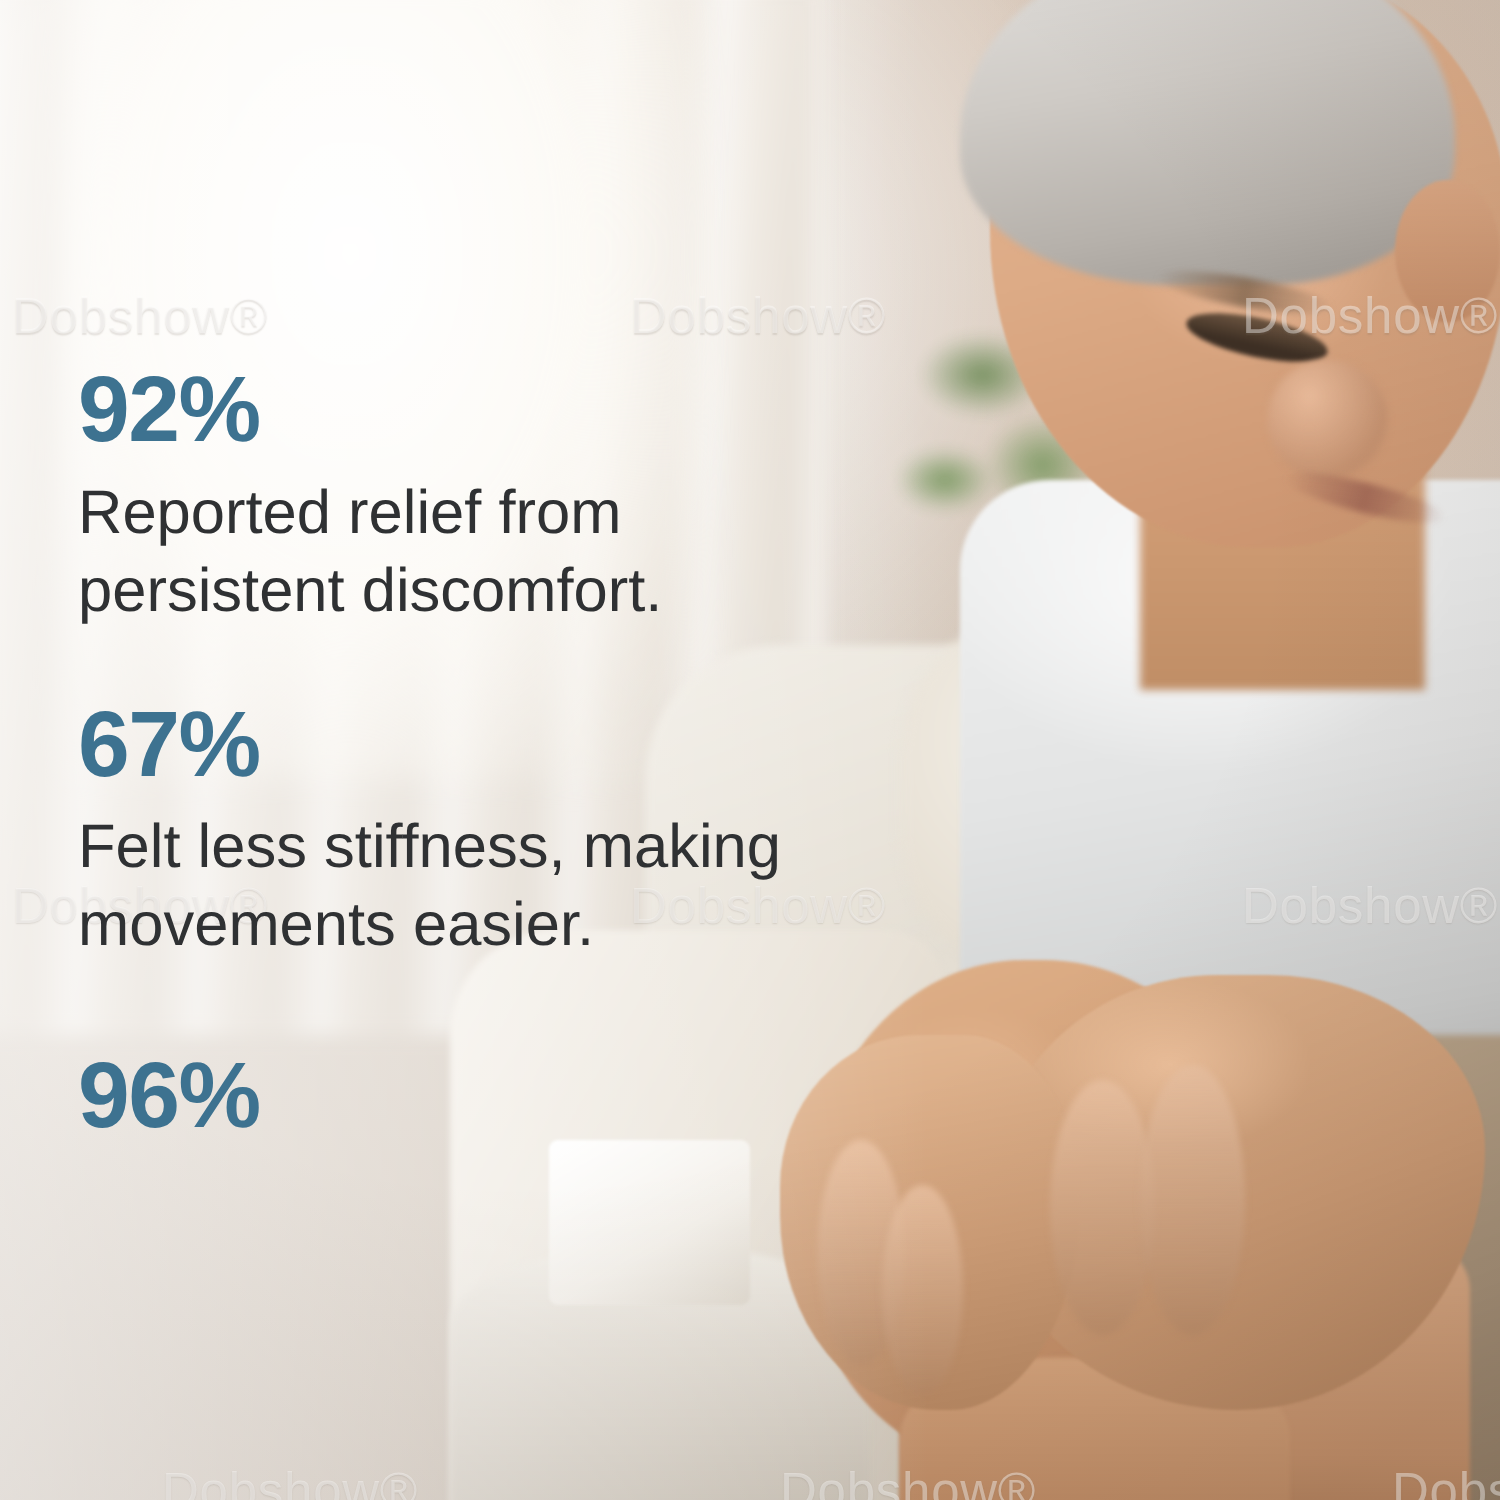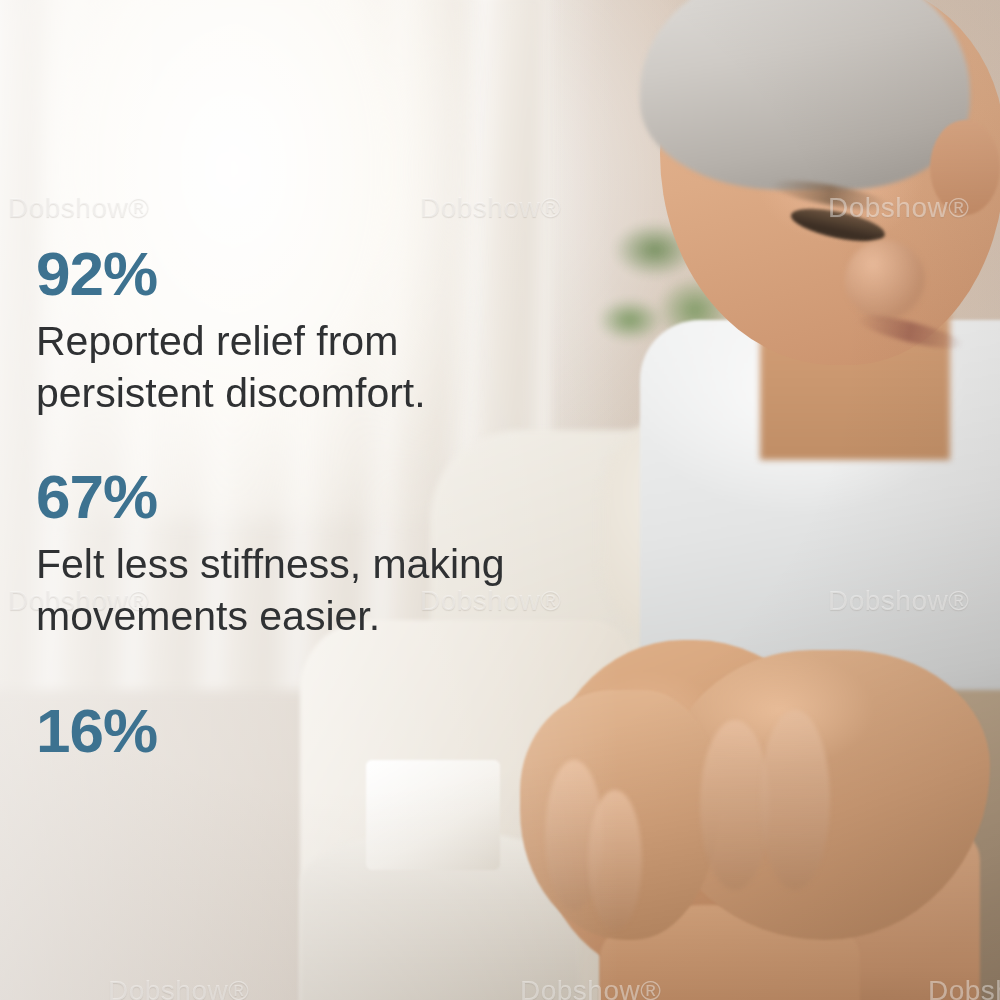--- a/index.html
+++ b/index.html
@@ -274,21 +274,21 @@
     left: 0; top: 0; width: 620px; height: 1000px;
     background: linear-gradient(90deg, rgba(255,255,255,0.62) 0%, rgba(255,255,255,0.40) 45%, rgba(255,255,255,0.0) 100%);
     pointer-events: none;
   }
 
   
   .watermarks { position: absolute; inset: 0; pointer-events: none; }
   .wm {
     position: absolute;
     color: rgba(255,255,255,0.40);
-    font-size: 28px;
+    font-size: 34px;
     font-weight: 400;
     letter-spacing: 0.5px;
     text-shadow: 0 1px 1px rgba(120,110,100,0.18);
     white-space: nowrap;
     font-family: "Liberation Sans", sans-serif;
   }
 
   
   .content {
     position: absolute;
@@ -298,21 +298,21 @@
   .headline {
     position: absolute;
     left: 36px; top: 18px;
     width: 720px;
     color: #3d7290;
     font-size: 70px;
     line-height: 0.94;
     font-weight: bold;
     letter-spacing: -1px;
   }
-  .stat-block { position: absolute; left: 36px; width: 540px; }
+  .stat-block { position: absolute; left: 52px; width: 540px; }
   .stat-pct {
     color: #3d7290;
     font-size: 62px;
     font-weight: bold;
     line-height: 1.0;
     letter-spacing: -1px;
     margin: 0;
   }
   .stat-desc {
     color: #2f3133;
@@ -385,17 +385,17 @@
       <div class="stat-pct">92%</div>
       <div class="stat-desc">Reported relief from persistent discomfort.</div>
     </div>
 
     <div class="stat-block" id="block1">
       <div class="stat-pct">67%</div>
       <div class="stat-desc">Felt less stiffness, making movements easier.</div>
     </div>
 
     <div class="stat-block" id="block2">
-      <div class="stat-pct">16%</div>
+      <div class="stat-pct">96%</div>
     </div>
   </div>
 
 </div>
 
 </body></html>

